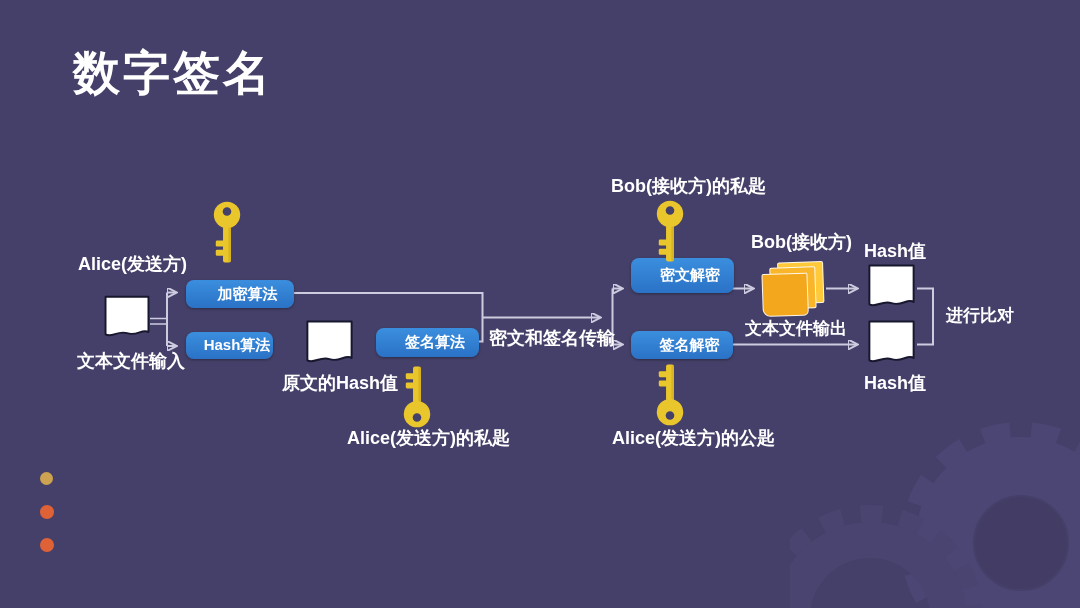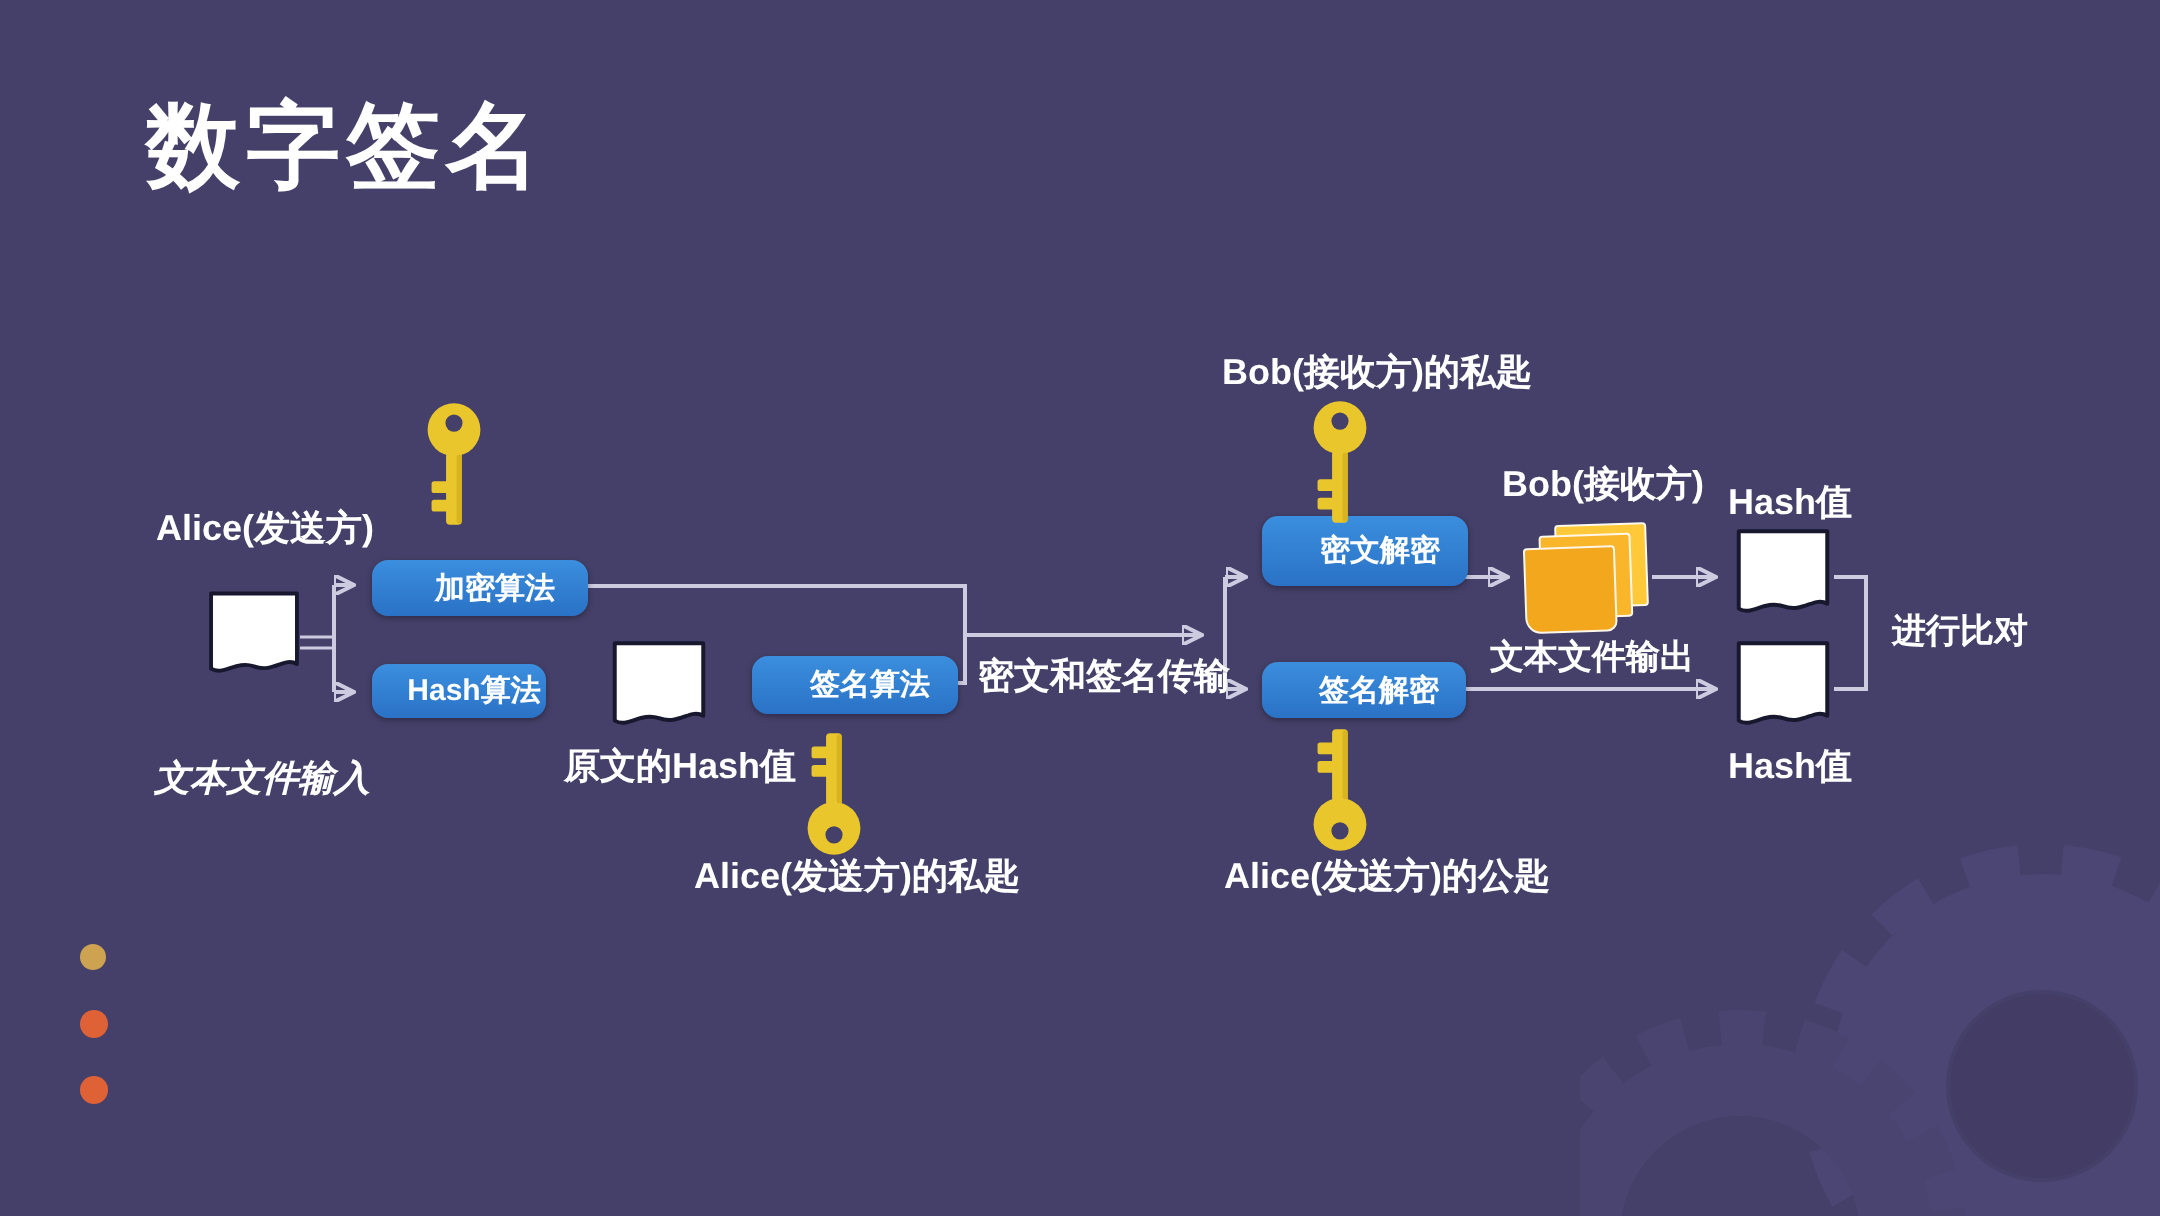--- a/index.html
+++ b/index.html
@@ -78,21 +78,21 @@
     <path d="M612.5,344.5 H622" marker-end="url(#ah)"></path>
     <path d="M718,288.5 H753" marker-end="url(#ah)"></path>
     <path d="M826,288.5 H857" marker-end="url(#ah)"></path>
     <path d="M717,344.5 H857" marker-end="url(#ah)"></path>
     <path d="M917,288.5 H933 V344.5 H917"></path>
   </svg>
 
   <div class="slide-title">数字签名</div>
 
   <div class="lbl" style="left:78px; top:255px;">Alice(发送方)</div>
-  <div class="lbl" style="left:77px; top:380px;font-style:italic;">文本文件输入</div>
+  <div class="lbl" style="left:77px; top:352px;">文本文件输入</div>
   <div class="lbl" style="left:282px; top:374px;">原文的Hash值</div>
   <div class="lbl" style="left:347px; top:429px;">Alice(发送方)的私匙</div>
 
   <div class="lbl" style="left:489px; top:329px;">密文和签名传输</div>
 
   <div class="lbl" style="left:612px; top:429px;">Alice(发送方)的公匙</div>
   <div class="lbl" style="left:611px; top:177px;">Bob(接收方)的私匙</div>
   <div class="lbl" style="left:751px; top:233px;">Bob(接收方)</div>
   <div class="lbl sm" style="left:745px; top:320px;">文本文件输出</div>
   <div class="lbl" style="left:864px; top:242px;">Hash值</div>

